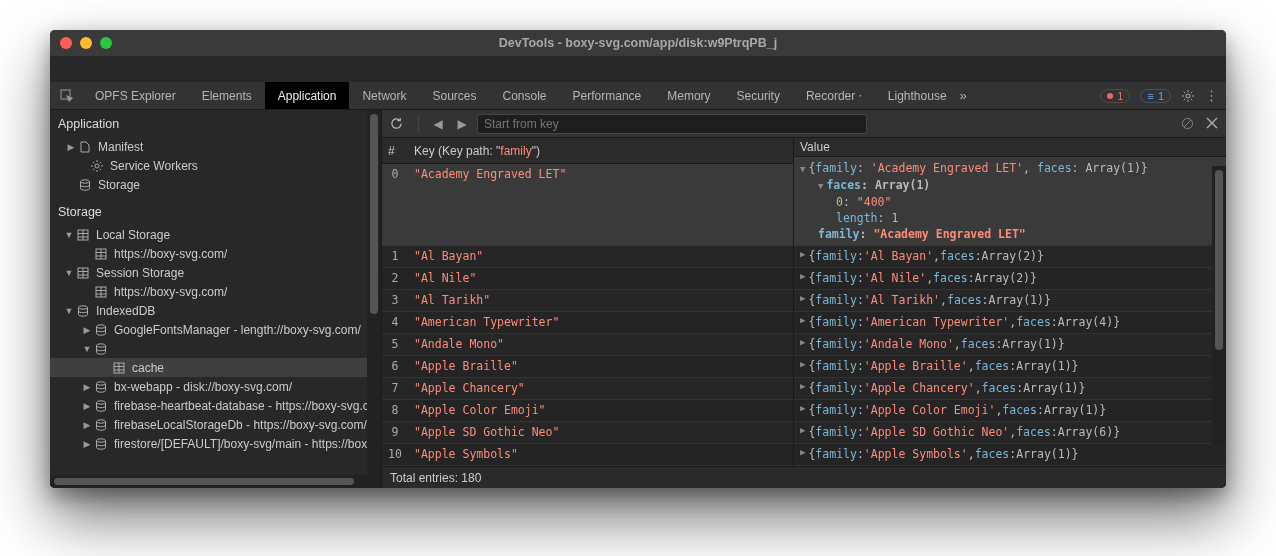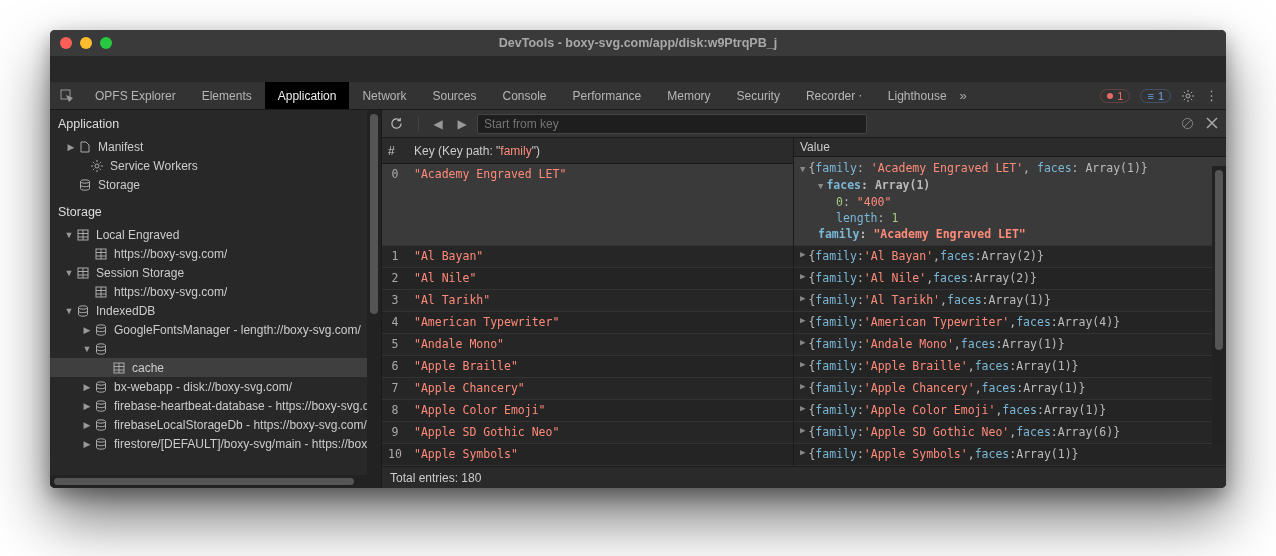--- a/index.html
+++ b/index.html
@@ -214,21 +214,21 @@
           <div class="tree-row" style="padding-left: 14px;">
             <span class="chev">▼</span>
             <span class="icon">
               <svg width="12" height="12" viewBox="0 0 12 12">
                 <rect x="1" y="1" width="10" height="10" fill="none" stroke="#aaa"></rect>
                 <line x1="1" y1="4.5" x2="11" y2="4.5" stroke="#aaa"></line>
                 <line x1="1" y1="8" x2="11" y2="8" stroke="#aaa"></line>
                 <line x1="6" y1="1" x2="6" y2="11" stroke="#aaa"></line>
               </svg>
             </span>
-            <span style="overflow:hidden;text-overflow:ellipsis">Local Engraved</span>
+            <span style="overflow:hidden;text-overflow:ellipsis">Local Storage</span>
           </div>
           <div class="tree-row" style="padding-left: 32px;">
             <span class="chev"></span>
             <span class="icon">
               <svg width="12" height="12" viewBox="0 0 12 12">
                 <rect x="1" y="1" width="10" height="10" fill="none" stroke="#aaa"></rect>
                 <line x1="1" y1="4.5" x2="11" y2="4.5" stroke="#aaa"></line>
                 <line x1="1" y1="8" x2="11" y2="8" stroke="#aaa"></line>
                 <line x1="6" y1="1" x2="6" y2="11" stroke="#aaa"></line>
               </svg>

